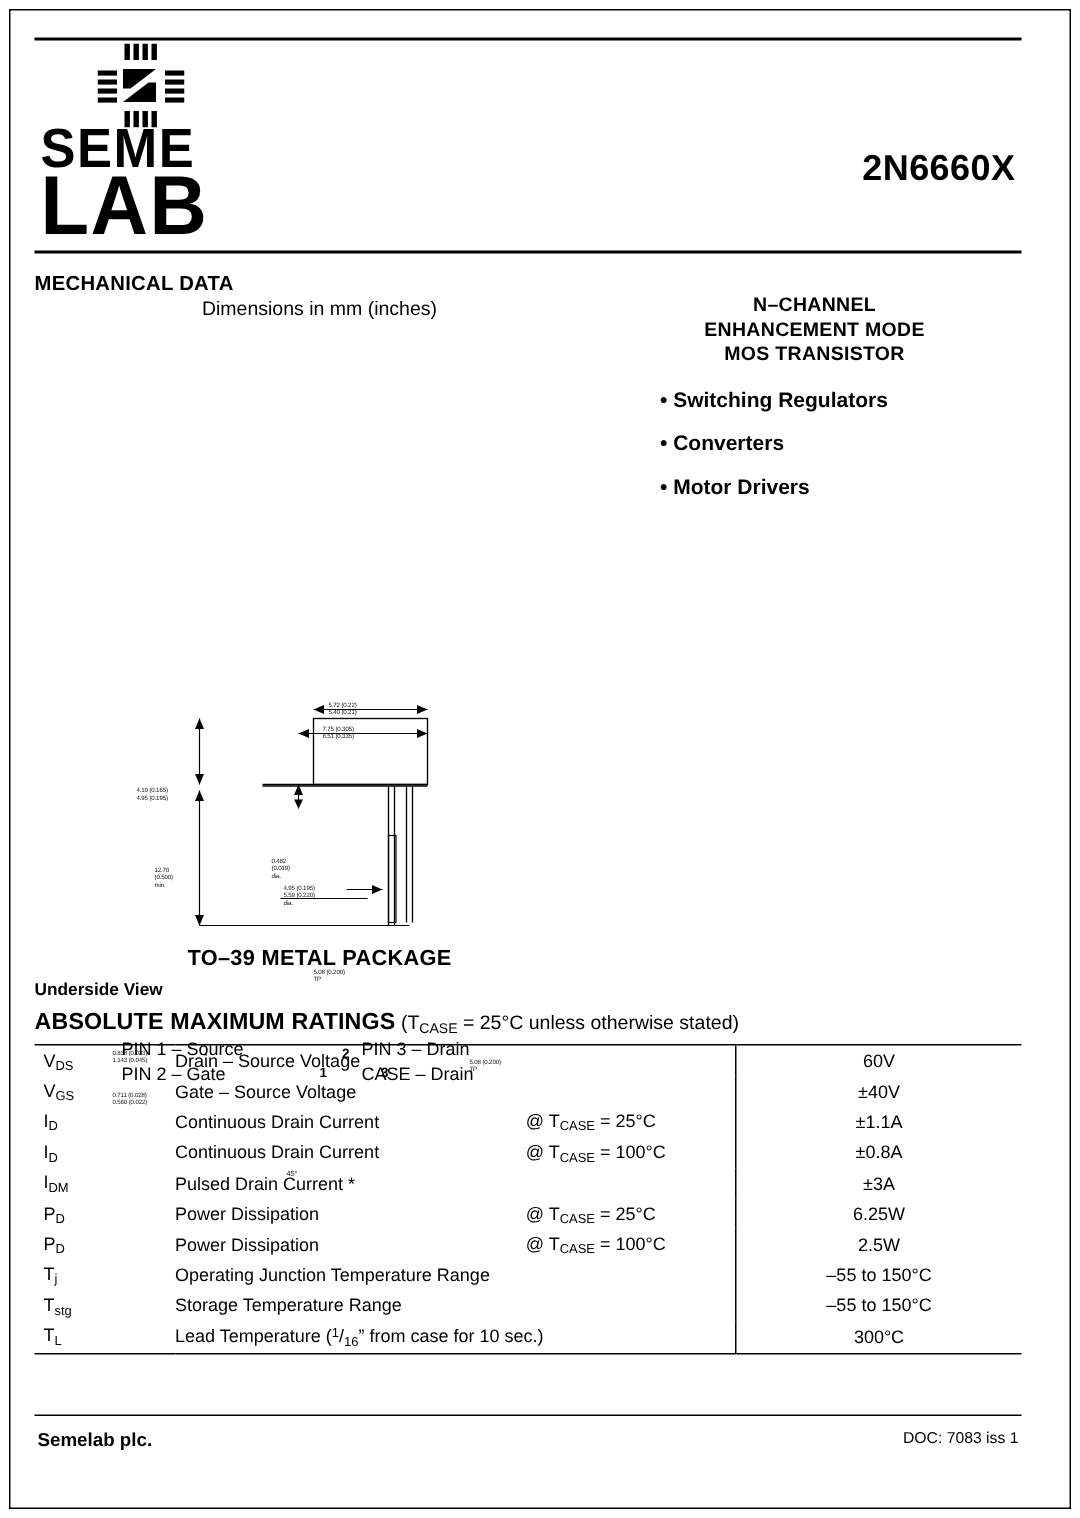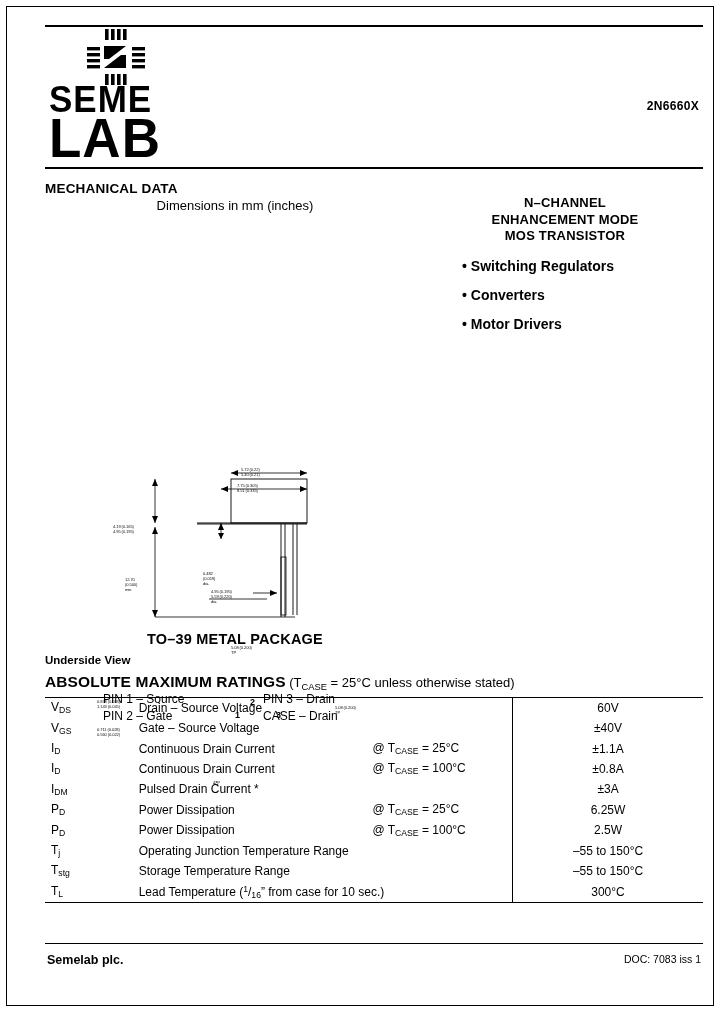--- a/index.html
+++ b/index.html
@@ -16,21 +16,21 @@
   }
   .page {
     position: absolute;
     left: 6px; top: 6px;
     width: 708px; height: 1000px;
     border: 1px solid #000;
     background: #fff;
   }
   .inner {
     position: absolute;
-    left: 38px; top: 18px;
+    left: 16px; top: 18px;
     width: 658px; height: 962px;
   }
 
   .rule { height: 0; border-top: 2px solid #000; width: 100%; }
   .rule-thin { height: 0; border-top: 1px solid #000; width: 100%; }
 
   
   .header {
     position: relative;
     height: 140px;
@@ -63,21 +63,21 @@
     font-size: 53px;
     letter-spacing: 1px;
     font-weight: bold;
     transform: scaleY(1.05);
     transform-origin: left top;
     margin-top: 1px;
   }
   .partno {
     position: absolute;
     right: 4px; top: 72px;
-    font-size: 12px;
+    font-size: 24px;
     font-weight: bold;
     letter-spacing: 0.3px;
     margin-left: 28px;
   }
 
   
   .cols { position: relative; width: 100%; }
   .col-left  { position: absolute; left: 0px;   top: 0; width: 380px; }
   .col-right { position: absolute; left: 382px; top: 0; width: 276px; }
 

